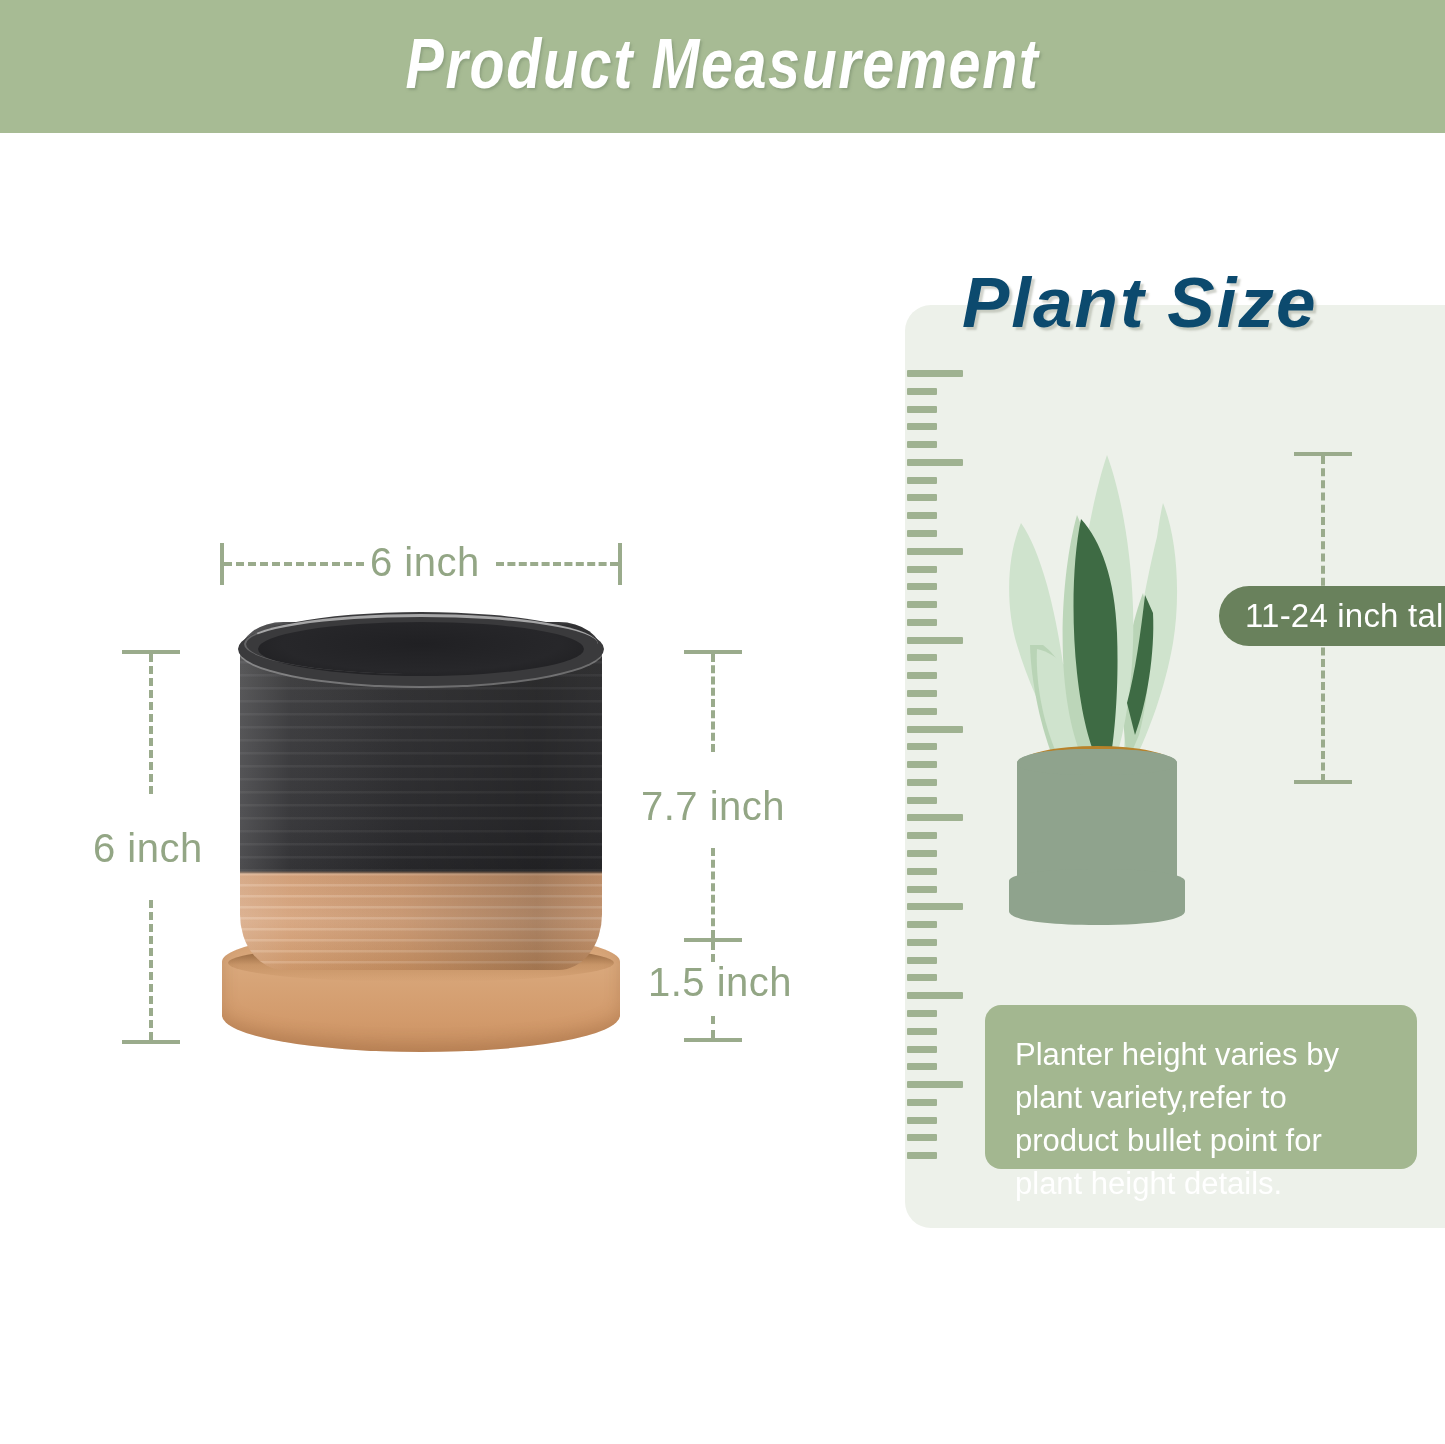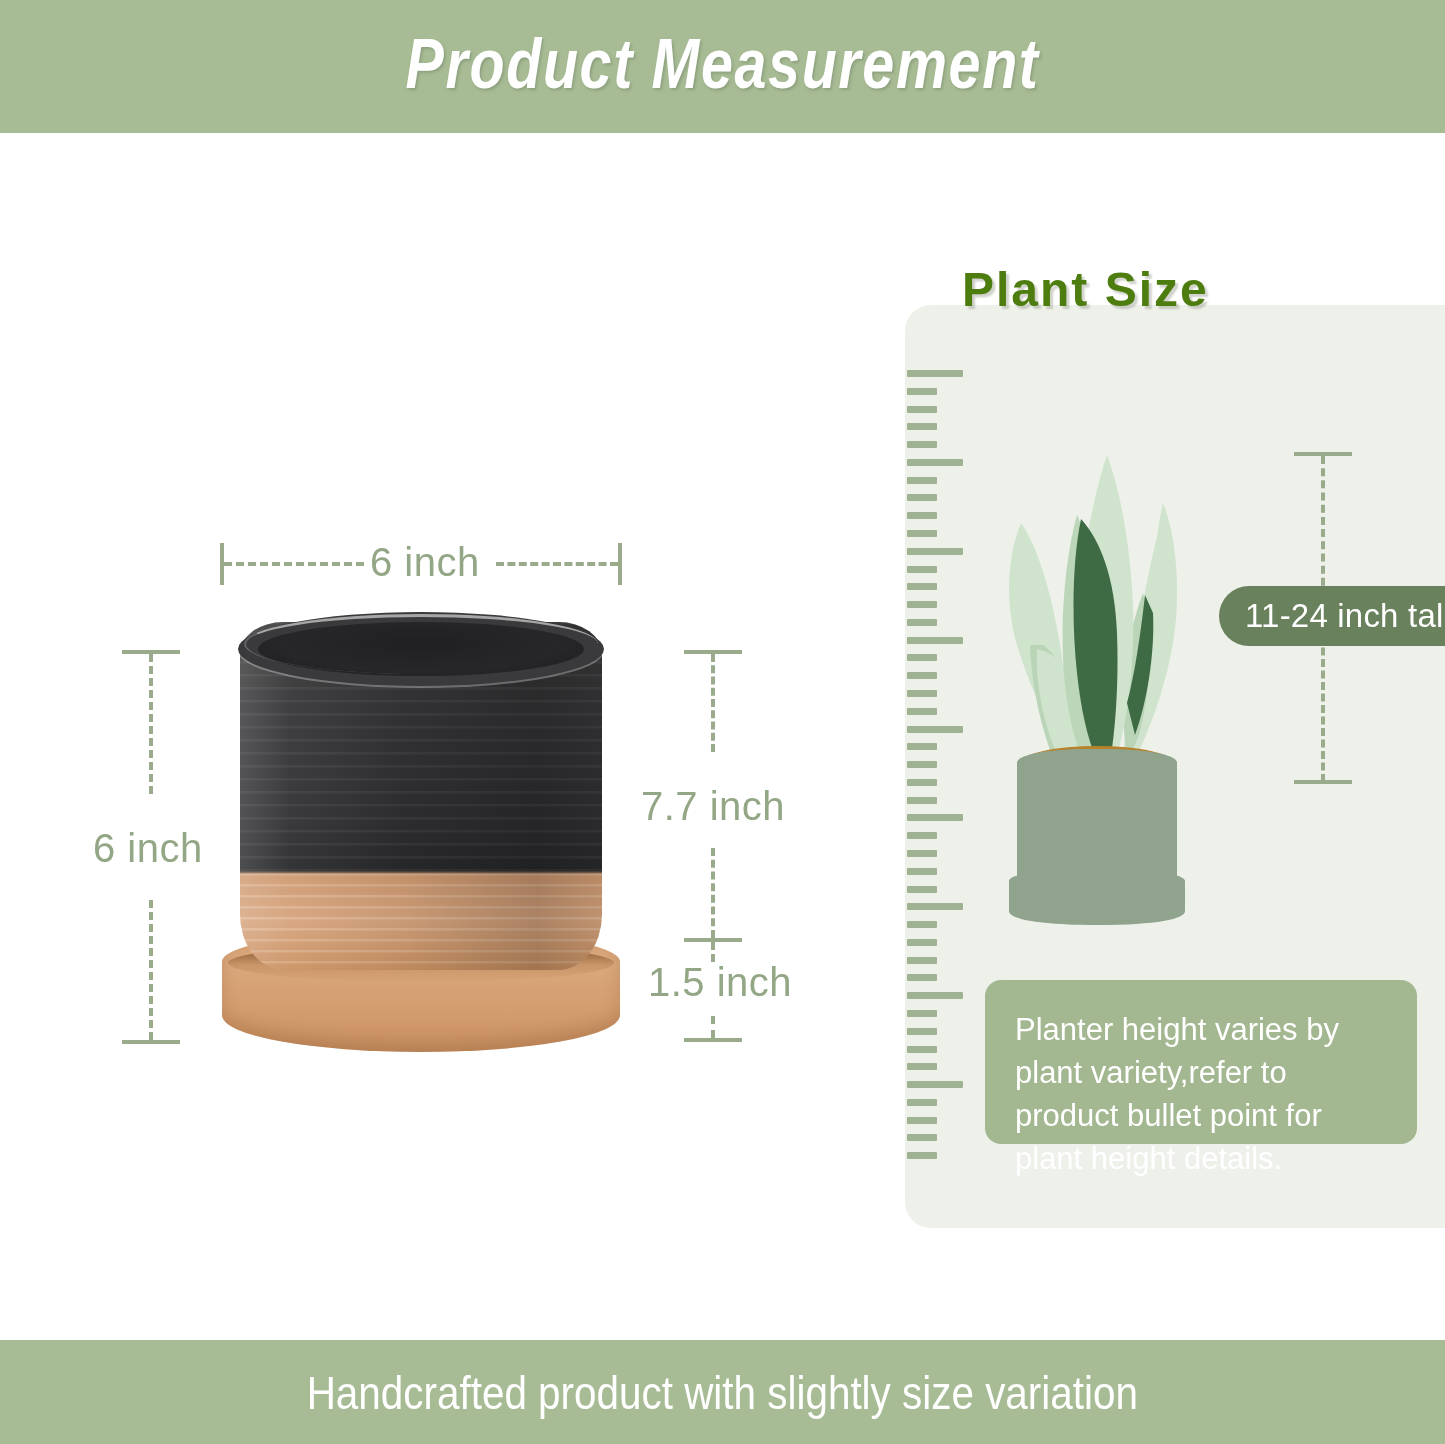--- a/index.html
+++ b/index.html
@@ -214,23 +214,24 @@
     top: 305px;
     width: 540px;
     height: 923px;
     background: #edf1ea;
     border-radius: 26px 0 0 26px;
   }
   #plant-size-title {
     position: absolute;
     left: 962px;
     top: 262px;
-    font-size: 48px;
+    font-size: 71px;
     font-weight: bold;
-    color: #4d7c0f;
+    font-style: italic;
+    color: #0c4a6e;
     letter-spacing: 2px;
     text-shadow: 3px 3px 2px rgba(150,155,140,0.45);
     white-space: nowrap;
   }
 
   
   #ruler {
     position: absolute;
     left: 907px;
     top: 370px;
@@ -298,21 +299,21 @@
     border-radius: 30px;
     font-size: 33px;
     white-space: nowrap;
     letter-spacing: 0.2px;
   }
 
   
   #note-box {
     position: absolute;
     left: 985px;
-    top: 980px;
+    top: 1005px;
     width: 432px;
     height: 164px;
     background: #a3b790;
     border-radius: 16px;
     box-sizing: border-box;
     padding: 28px 30px 0 30px;
   }
   #note-text {
     color: #ffffff;
     font-size: 31px;
@@ -453,17 +454,14 @@
   <div id="plant-cap-top"></div>
   <div id="plant-dim-line-top"></div>
   <div id="plant-dim-line-bot"></div>
   <div id="plant-cap-bot"></div>
   <div id="plant-badge">11-24 inch tall</div>
 
   <div id="note-box">
     <div id="note-text">Planter height varies by plant variety,refer to product bullet point for plant height details.</div>
   </div>
 
-  <div id="bottom-banner" class="banner">
-    <div class="banner-sub">Handcrafted product with slightly size variation</div>
-  </div>
 
 </div>
 
 </body></html>

